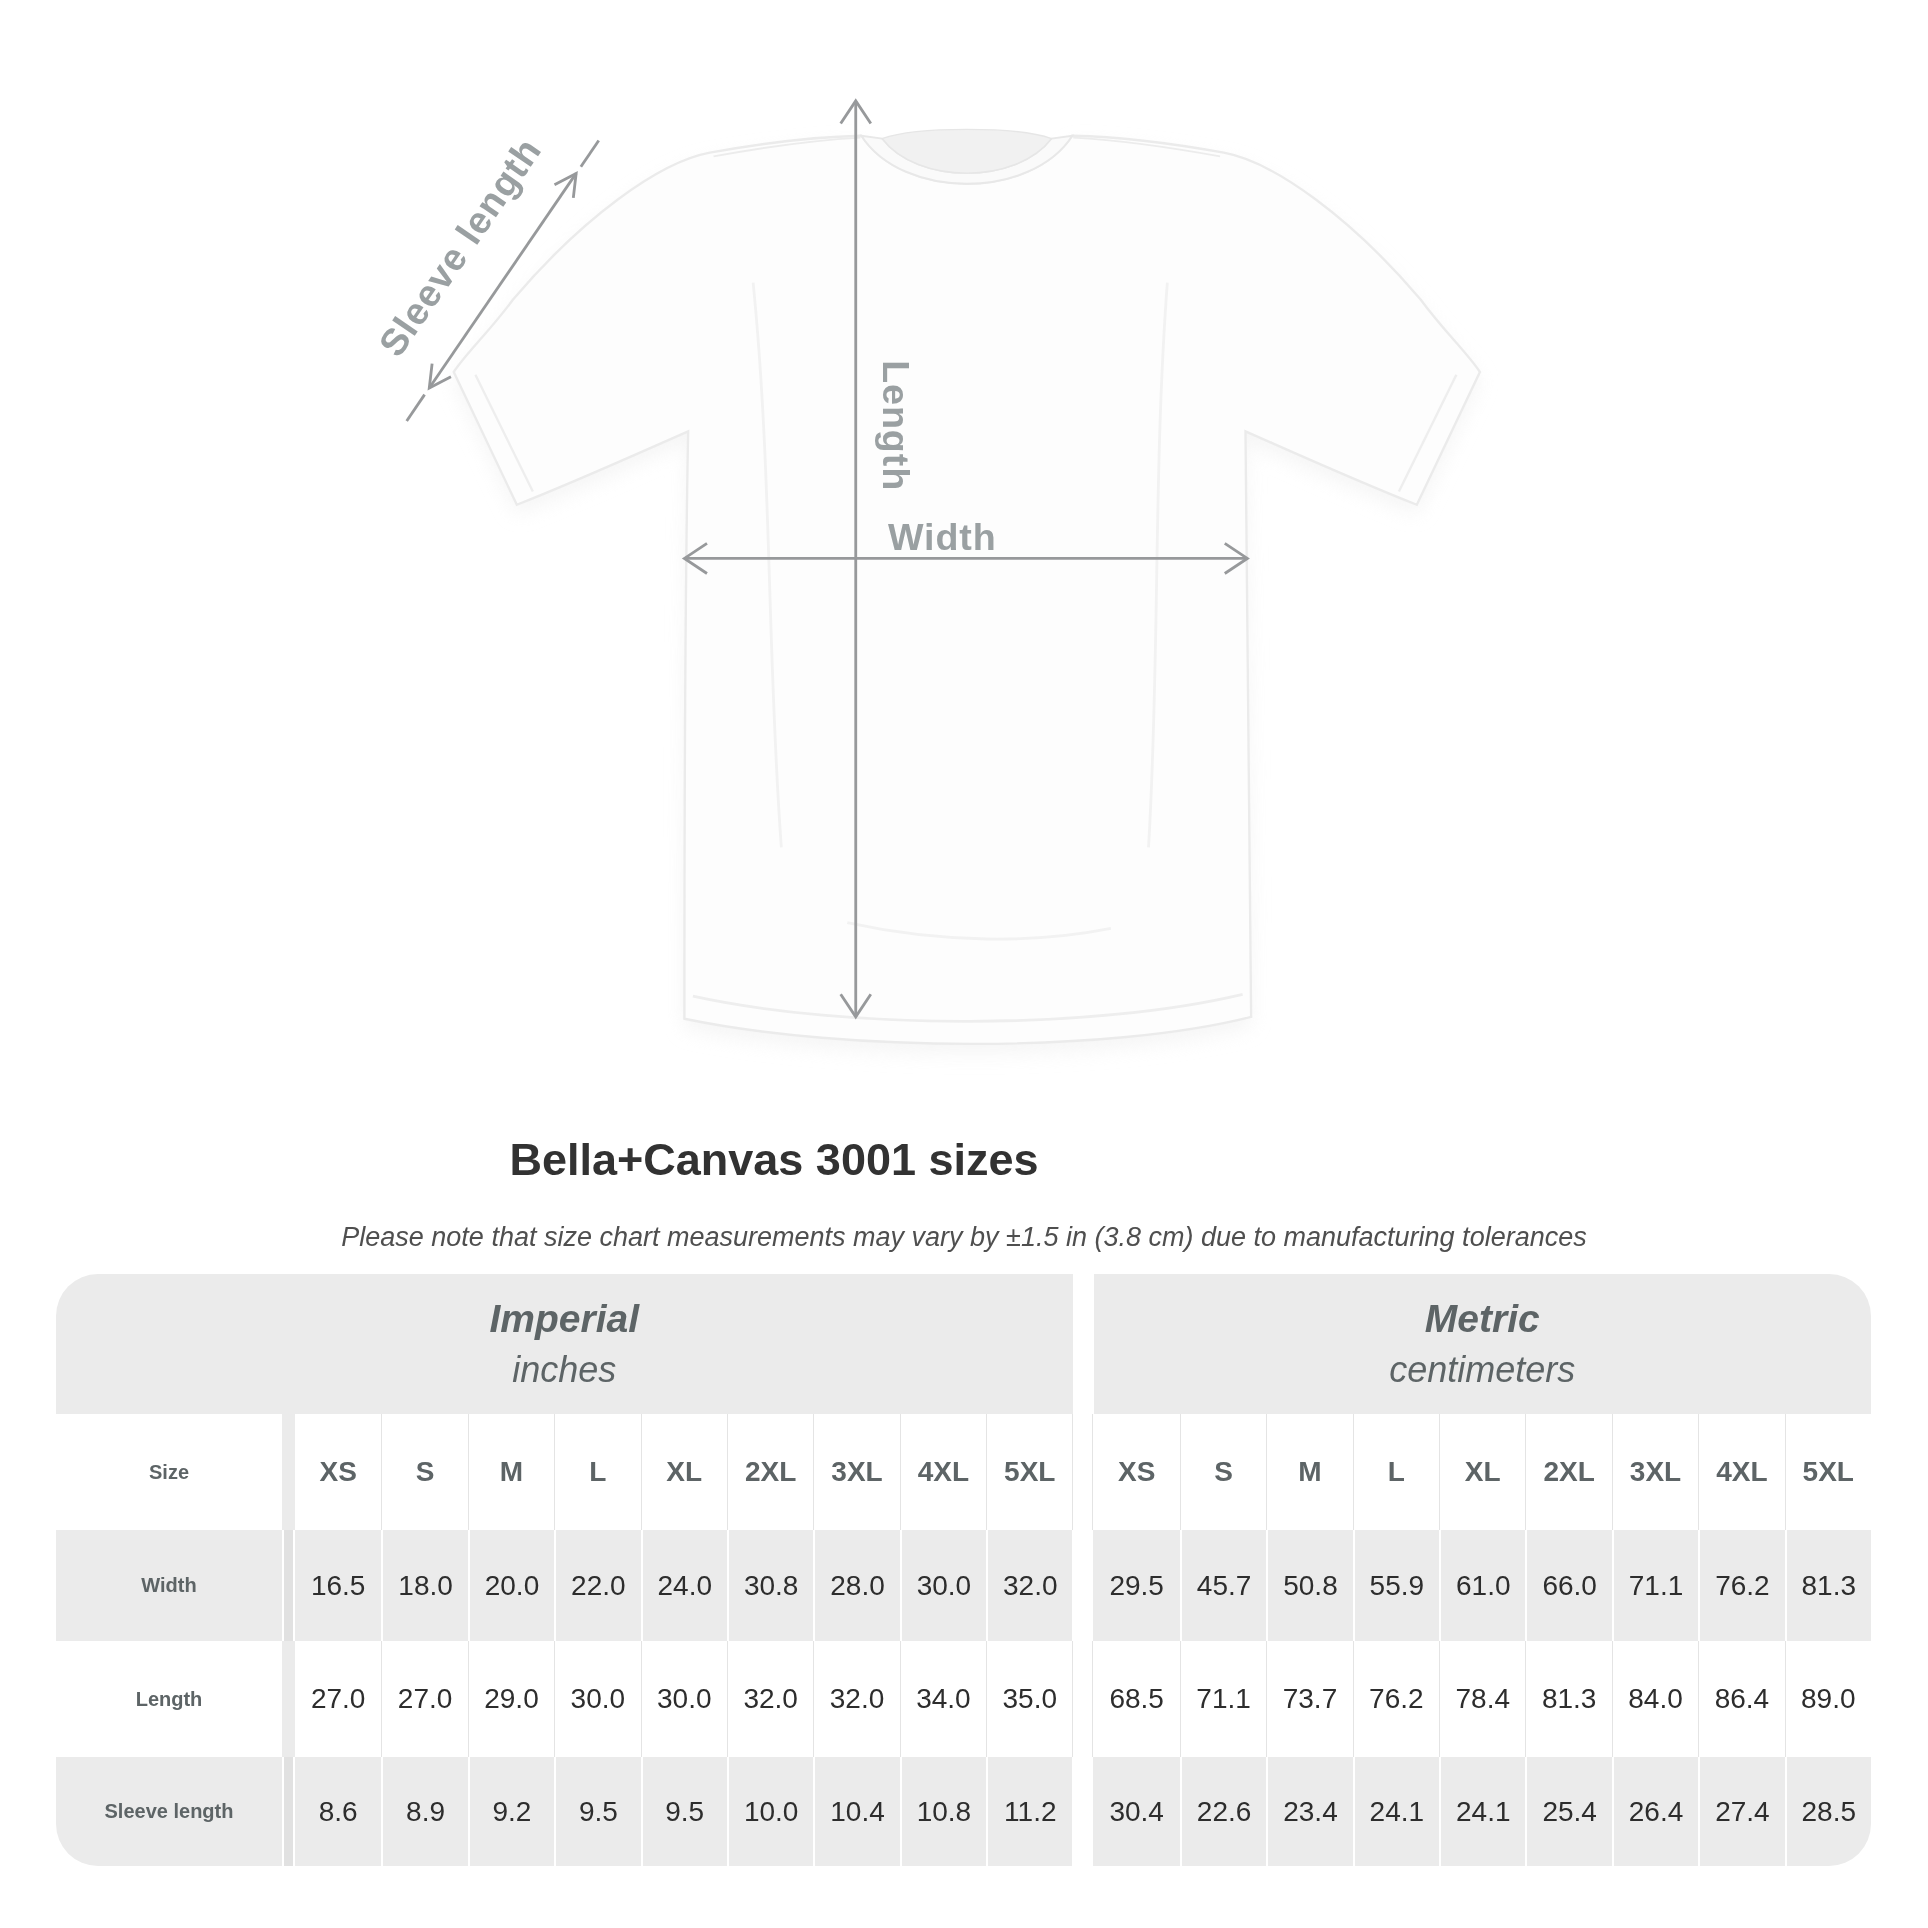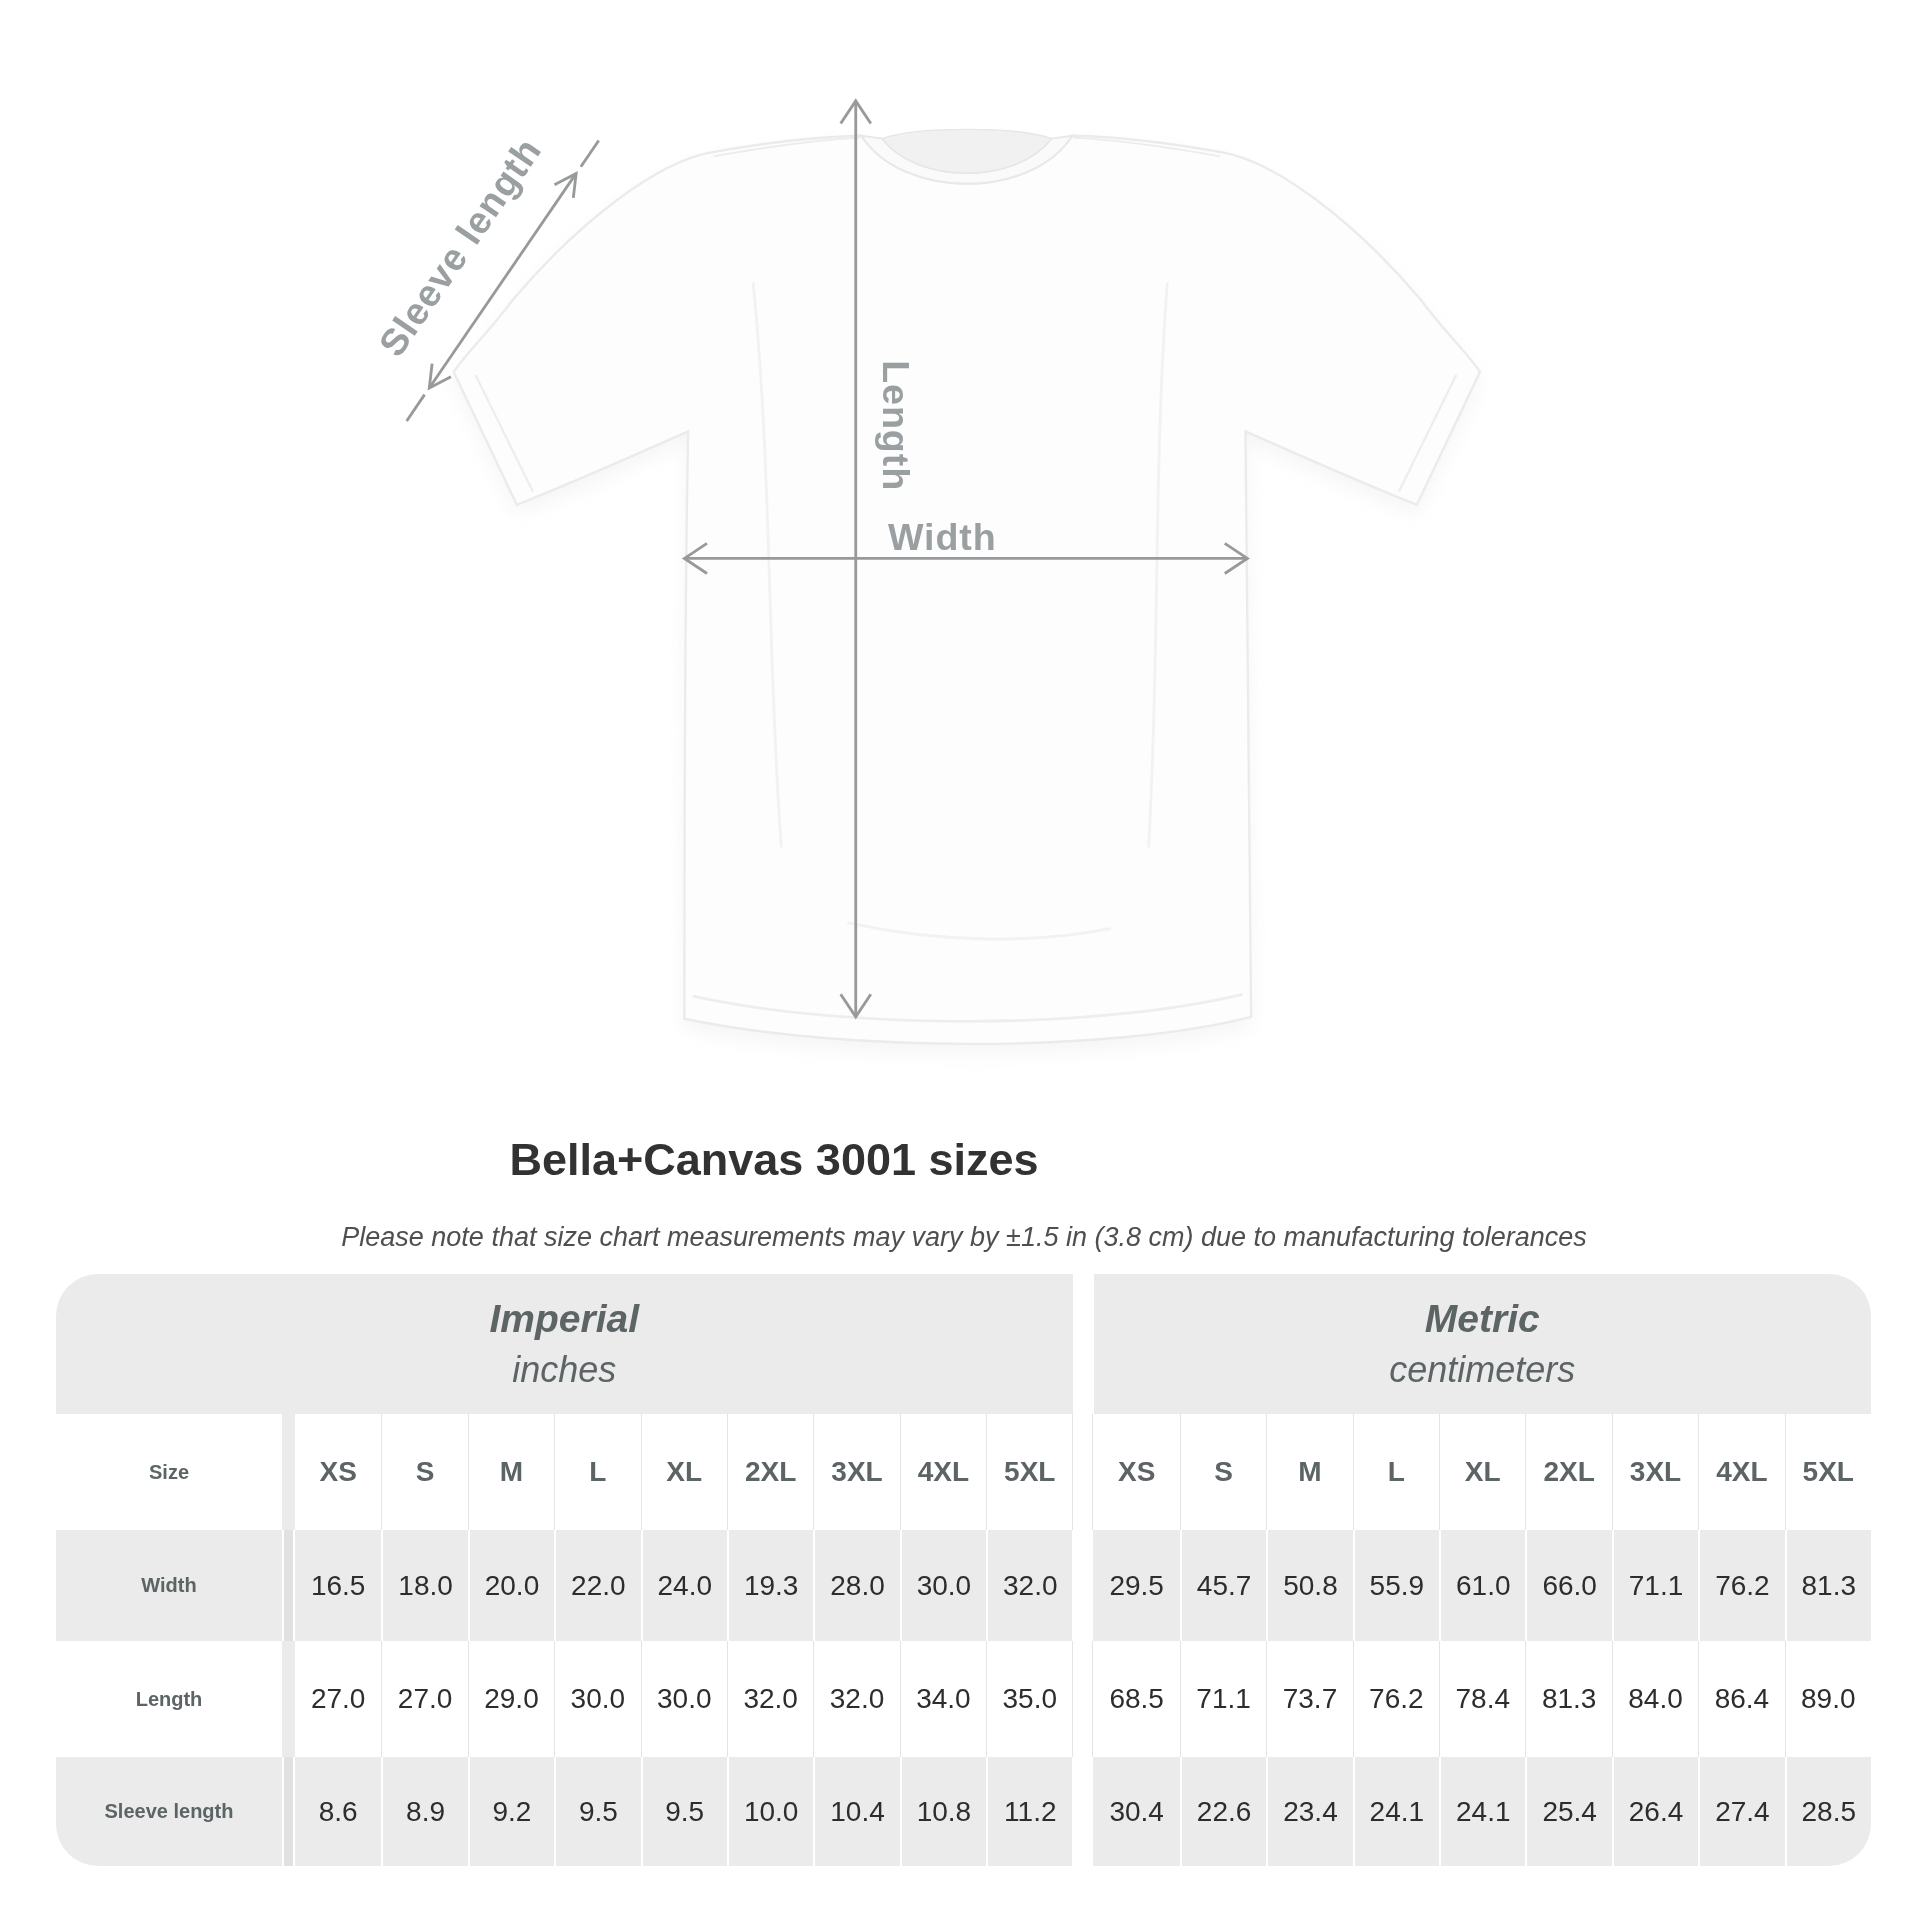--- a/index.html
+++ b/index.html
@@ -169,21 +169,21 @@
           <div class="cell head">5XL</div>
         </div>
         <div class="trow gray r1">
           <div class="cell rowlabel">Width</div>
           <div class="labelsep"></div>
           <div class="cell data first">16.5</div>
           <div class="cell data">18.0</div>
           <div class="cell data">20.0</div>
           <div class="cell data">22.0</div>
           <div class="cell data">24.0</div>
-          <div class="cell data">19.3</div>
+          <div class="cell data">30.8</div>
           <div class="cell data">28.0</div>
           <div class="cell data">30.0</div>
           <div class="cell data">32.0</div>
           <div class="gapcol"></div>
           <div class="cell data first">29.5</div>
           <div class="cell data">45.7</div>
           <div class="cell data">50.8</div>
           <div class="cell data">55.9</div>
           <div class="cell data">61.0</div>
           <div class="cell data">66.0</div>

